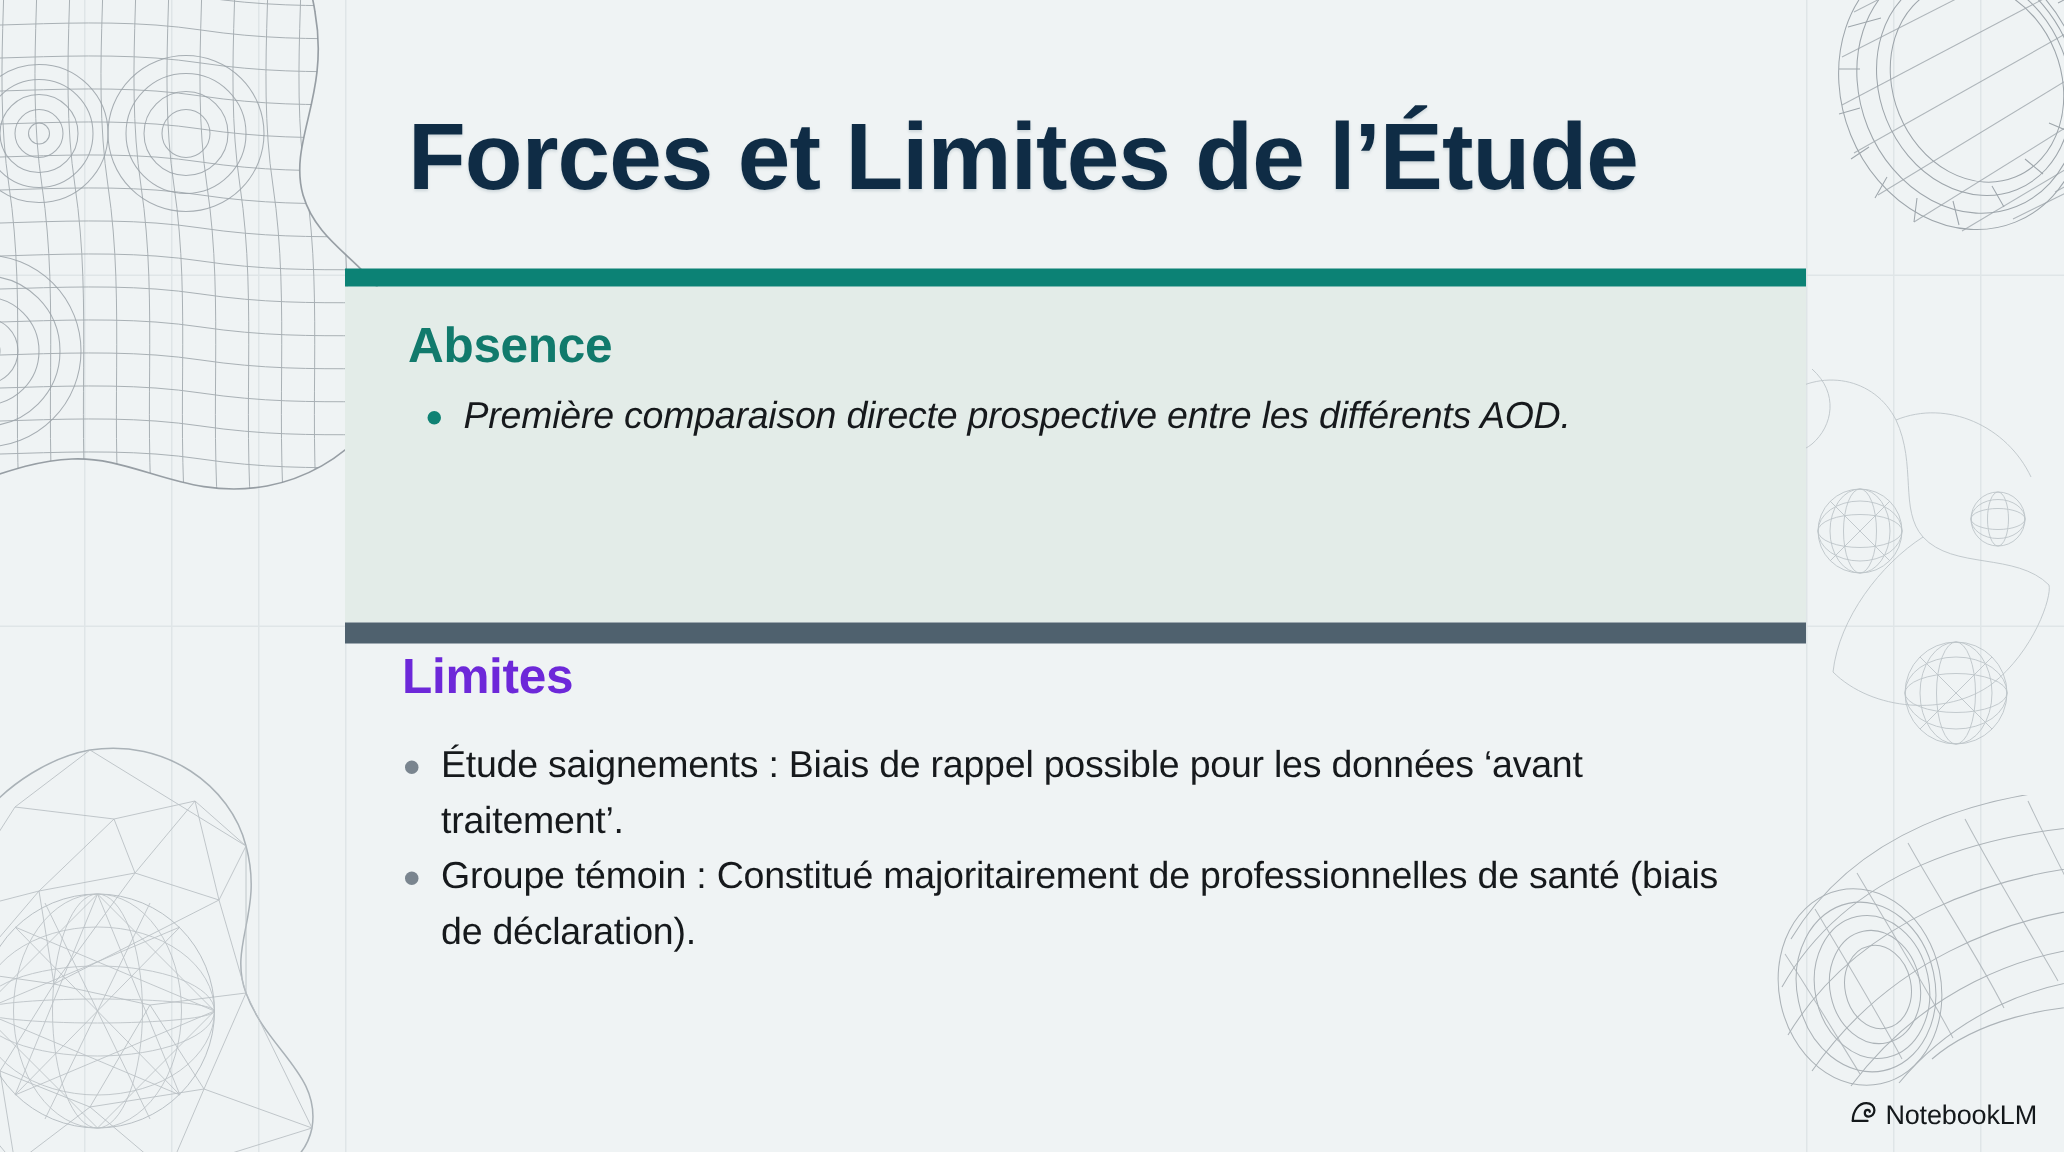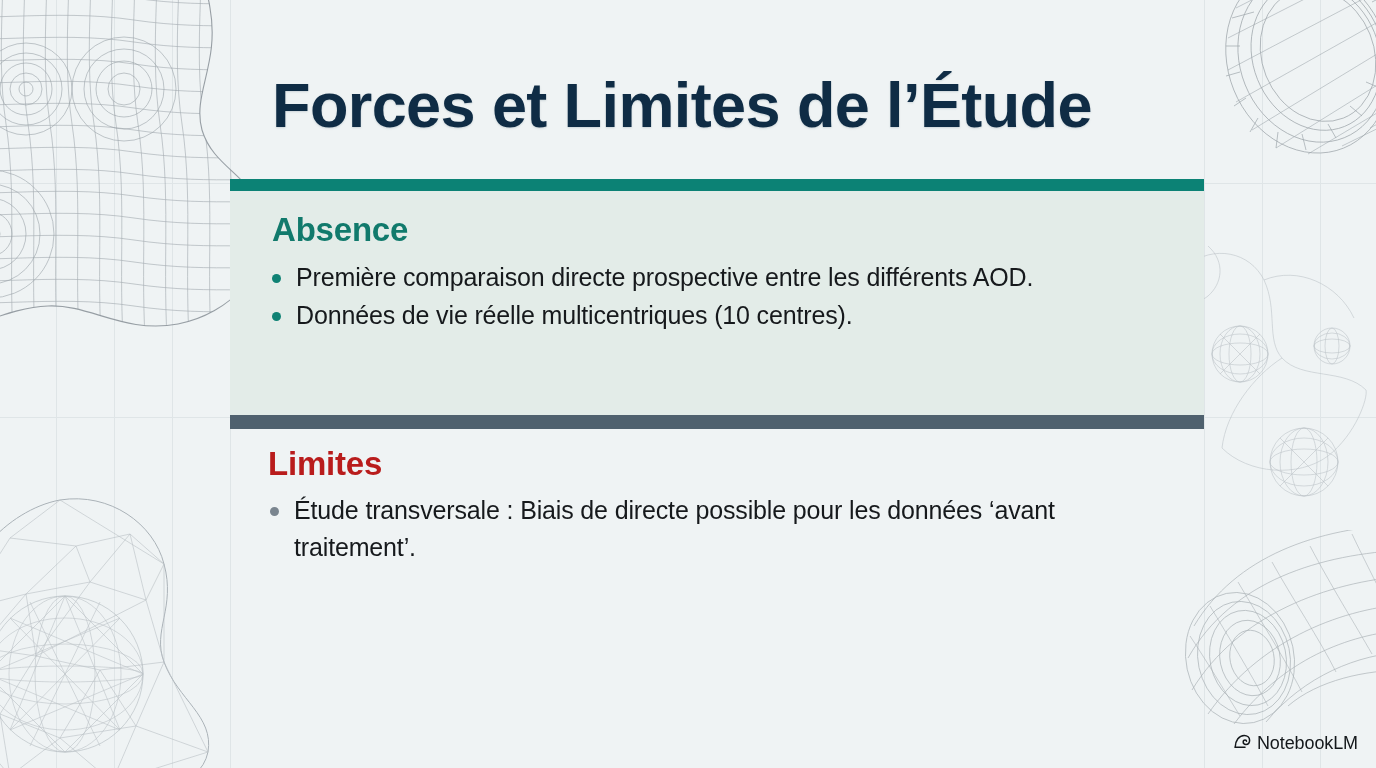--- a/index.html
+++ b/index.html
@@ -97,25 +97,26 @@
     left: 272px;
     top: 211px;
     z-index: 6;
     font-size: 33px;
     font-weight: 700;
     color: #117a6c;
     letter-spacing: -0.2px;
   }
   #forces-list {
     position: absolute;
-    left: 268px;
+    left: 281px;
     top: 258px;
     width: 910px;
     z-index: 6;
     list-style: none;
+    font-style: italic;
   }
   #forces-list li {
     position: relative;
     padding-left: 28px;
     font-size: 25px;
     line-height: 38px;
     color: #16191c;
     letter-spacing: -0.15px;
   }
   #forces-list li::before {
@@ -135,25 +136,25 @@
     left: 230px;
     top: 415px;
     width: 974px;
     height: 14px;
     background: #4f616e;
     z-index: 5;
   }
   #limites-heading {
     position: absolute;
     left: 268px;
-    top: 445px;
+    top: 432px;
     z-index: 6;
     font-size: 33px;
     font-weight: 700;
-    color: #b91c1c;
+    color: #6d28d9;
     letter-spacing: -0.2px;
     text-align: center;
   }
   #limites-list {
     position: absolute;
     left: 266px;
     top: 492px;
     width: 900px;
     z-index: 6;
     list-style: none;
@@ -448,27 +449,27 @@
     </svg>
   </div>
 
   <div id="title">Forces et Limites de l’Étude</div>
 
   <div id="forces-accent-bar"></div>
   <div id="forces-panel"></div>
   <div id="forces-heading">Absence</div>
   <ul id="forces-list">
     <li>Première comparaison directe prospective entre les différents AOD.</li>
-    <li>Données de vie réelle multicentriques (10 centres).</li>
   </ul>
 
   <div id="limites-accent-bar"></div>
   <div id="limites-heading">Limites</div>
   <ul id="limites-list">
-    <li>Étude transversale : Biais de directe possible pour les données ‘avant traitement’.</li>
+    <li>Étude saignements : Biais de rappel possible pour les données ‘avant traitement’.</li>
+    <li>Groupe témoin : Constitué majoritairement de professionnelles de santé (biais de déclaration).</li>
   </ul>
 
   <div id="footer-logo">
     <span>
       <svg width="17" height="15" viewBox="0 0 17 15" fill="none">
         <path d="M1.2 13.3 C1.2 6.4 5.3 1.4 10.2 1.4 C13.4 1.4 15.6 3.4 15.6 6.2
                  C15.6 8.7 13.9 10.4 11.9 10.4 C10.3 10.4 9.2 9.4 9.2 8.0
                  C9.2 6.8 10.0 5.9 11.1 5.9 C11.9 5.9 12.5 6.4 12.5 7.2" stroke="#14181b" stroke-width="1.5" stroke-linecap="round"></path>
         <path d="M1.2 13.3 L11.0 13.3" stroke="#14181b" stroke-width="1.5" stroke-linecap="round"></path>
       </svg>

